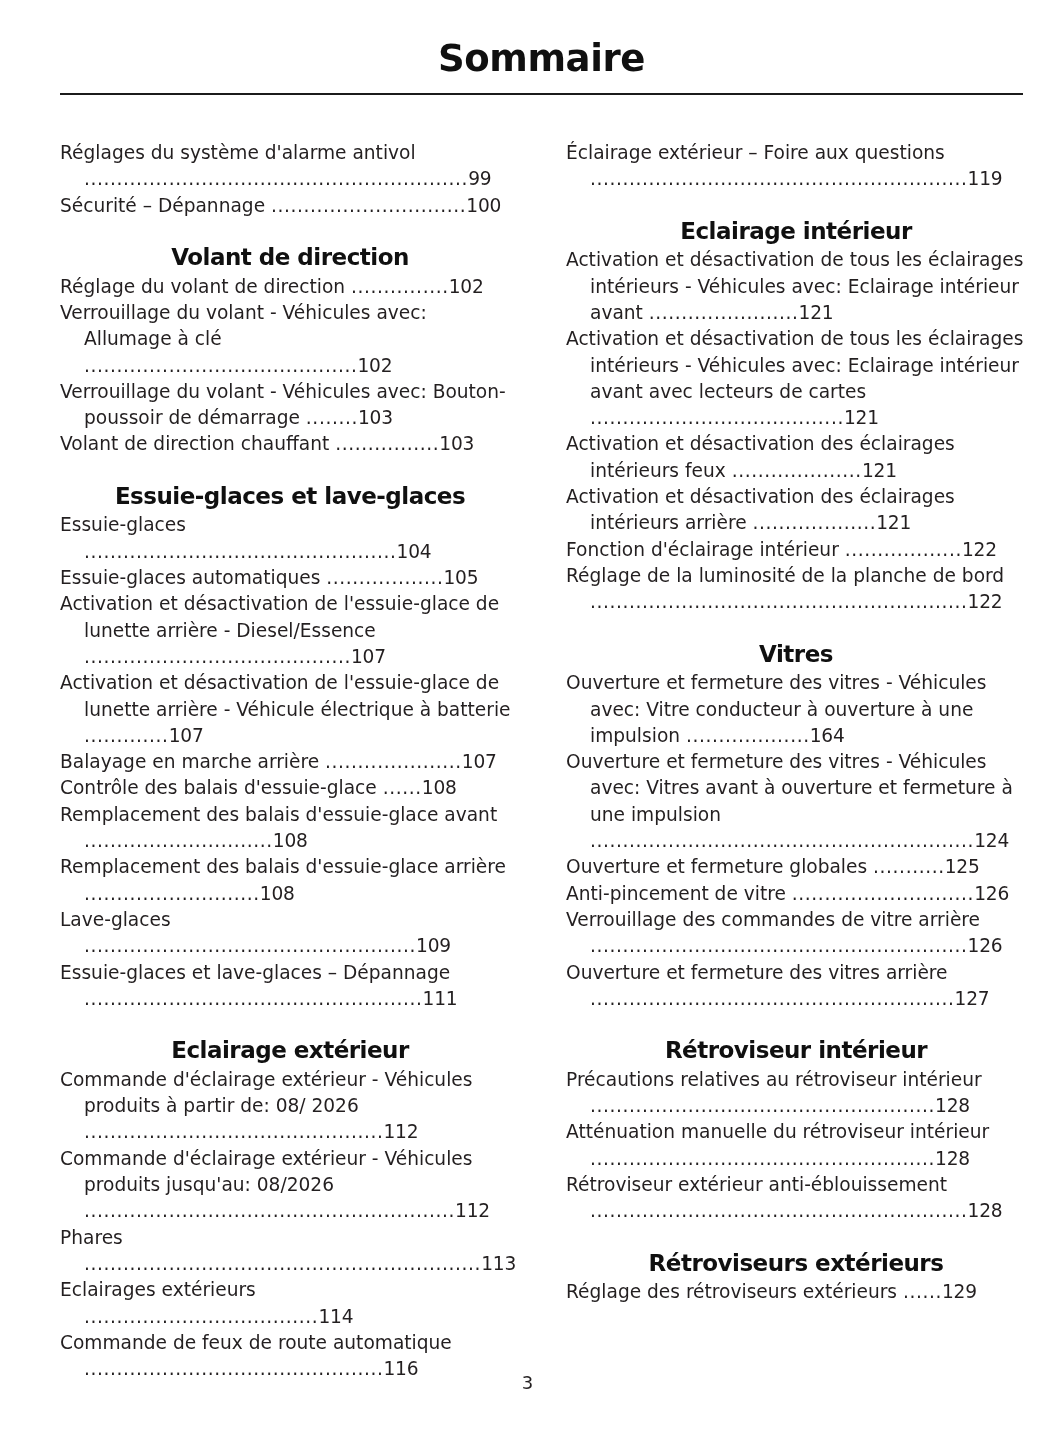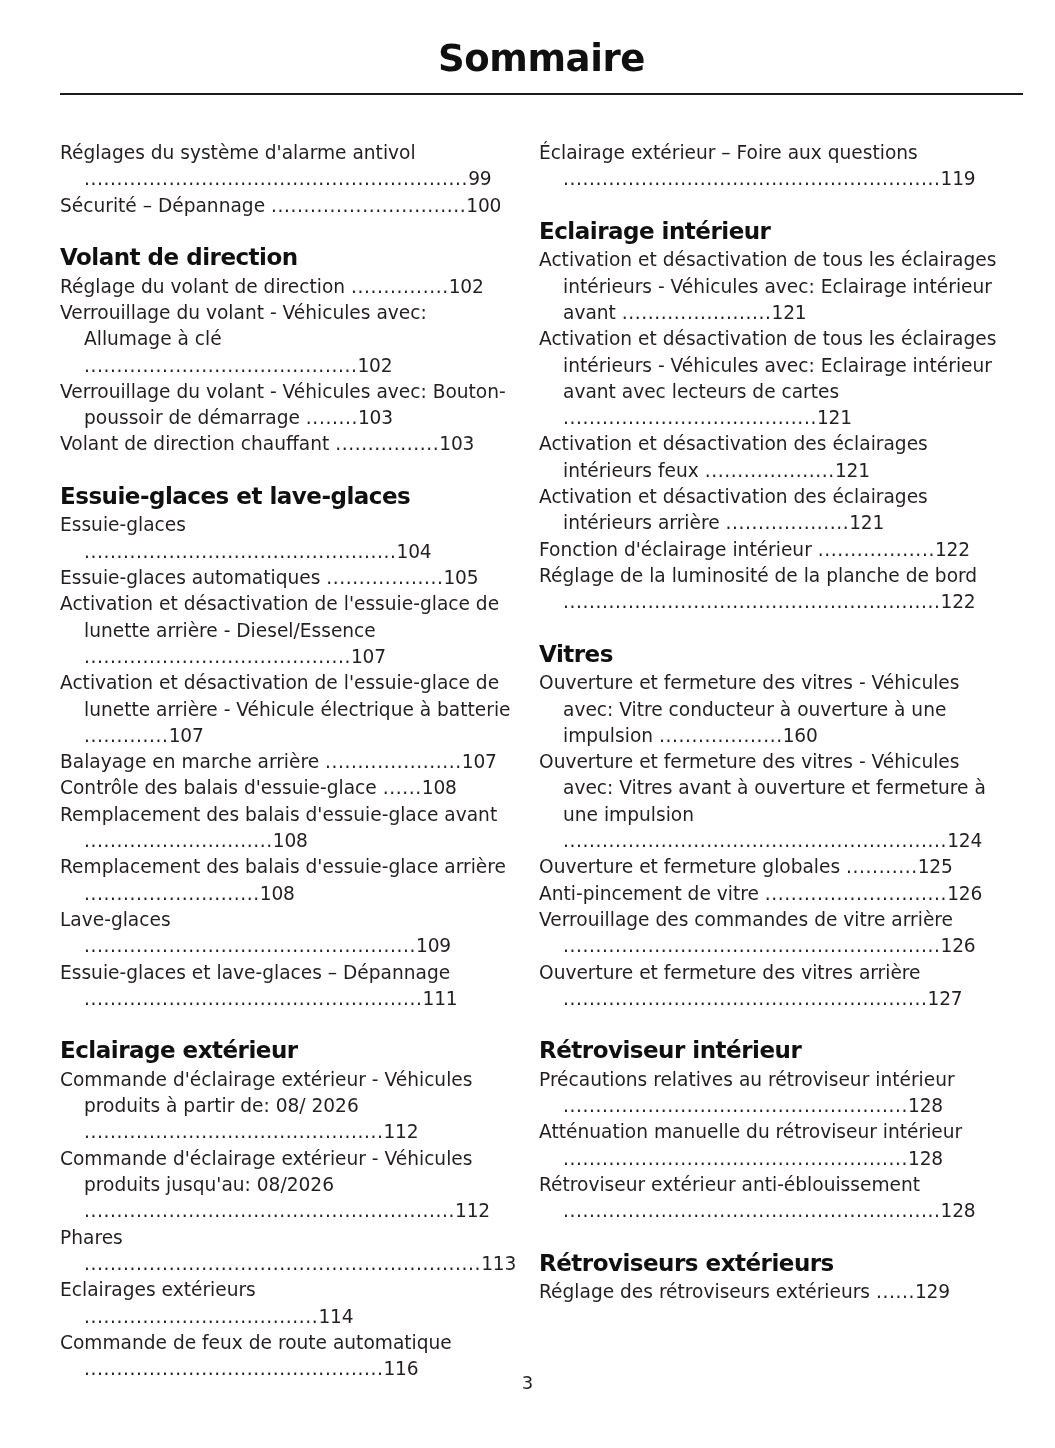--- a/index.html
+++ b/index.html
@@ -46,38 +46,39 @@
     width: 100%;
   }
 
   
   .columns {
     position: absolute;
     left: 60px;
     top: 140px;
     width: 963px;
     display: flex;
-    gap: 19px;
+    gap: 46px;
     align-items: flex-start;
   }
   .col {
     width: 460px;
     flex: 0 0 460px;
   }
 
   
   .section-heading {
     font-family: "DejaVu Sans", sans-serif;
     font-weight: 700;
     font-size: 23px;
     letter-spacing: -0.5px;
     color: #101010;
     line-height: 1.12;
     margin-top: 26px;
     margin-bottom: 3px;
+    text-align: center;
   }
   .section-heading.gap-after {
   }
 
   
   .toc-entry {
     font-family: "DejaVu Sans", sans-serif;
     font-weight: 400;
     font-size: 18.6px;
     line-height: 26.3px;
@@ -147,21 +148,21 @@
     <div class="col" id="col-right">
         <div class="toc-entry"><span>Éclairage extérieur – Foire aux questions </span><span class="leader">..........................................................</span><span class="pg">119</span></div>
         <div class="section-heading">Eclairage intérieur</div>
         <div class="toc-entry"><span>Activation et désactivation de tous les éclairages intérieurs - Véhicules avec: Eclairage intérieur avant </span><span class="leader">.......................</span><span class="pg">121</span></div>
         <div class="toc-entry"><span>Activation et désactivation de tous les éclairages intérieurs - Véhicules avec: Eclairage intérieur avant avec lecteurs de cartes </span><span class="leader">.......................................</span><span class="pg">121</span></div>
         <div class="toc-entry"><span>Activation et désactivation des éclairages intérieurs feux </span><span class="leader">....................</span><span class="pg">121</span></div>
         <div class="toc-entry"><span>Activation et désactivation des éclairages intérieurs arrière </span><span class="leader">...................</span><span class="pg">121</span></div>
         <div class="toc-entry"><span>Fonction d'éclairage intérieur </span><span class="leader">..................</span><span class="pg">122</span></div>
         <div class="toc-entry"><span>Réglage de la luminosité de la planche de bord </span><span class="leader">..........................................................</span><span class="pg">122</span></div>
         <div class="section-heading">Vitres</div>
-        <div class="toc-entry"><span>Ouverture et fermeture des vitres - Véhicules avec: Vitre conducteur à ouverture à une impulsion </span><span class="leader">...................</span><span class="pg">160</span></div>
+        <div class="toc-entry"><span>Ouverture et fermeture des vitres - Véhicules avec: Vitre conducteur à ouverture à une impulsion </span><span class="leader">...................</span><span class="pg">164</span></div>
         <div class="toc-entry"><span>Ouverture et fermeture des vitres - Véhicules avec: Vitres avant à ouverture et fermeture à une impulsion </span><span class="leader">...........................................................</span><span class="pg">124</span></div>
         <div class="toc-entry"><span>Ouverture et fermeture globales </span><span class="leader">...........</span><span class="pg">125</span></div>
         <div class="toc-entry"><span>Anti-pincement de vitre </span><span class="leader">............................</span><span class="pg">126</span></div>
         <div class="toc-entry"><span>Verrouillage des commandes de vitre arrière </span><span class="leader">..........................................................</span><span class="pg">126</span></div>
         <div class="toc-entry"><span>Ouverture et fermeture des vitres arrière </span><span class="leader">........................................................</span><span class="pg">127</span></div>
         <div class="section-heading">Rétroviseur intérieur</div>
         <div class="toc-entry"><span>Précautions relatives au rétroviseur intérieur </span><span class="leader">.....................................................</span><span class="pg">128</span></div>
         <div class="toc-entry"><span>Atténuation manuelle du rétroviseur intérieur </span><span class="leader">.....................................................</span><span class="pg">128</span></div>
         <div class="toc-entry"><span>Rétroviseur extérieur anti-éblouissement </span><span class="leader">..........................................................</span><span class="pg">128</span></div>
         <div class="section-heading">Rétroviseurs extérieurs</div>

